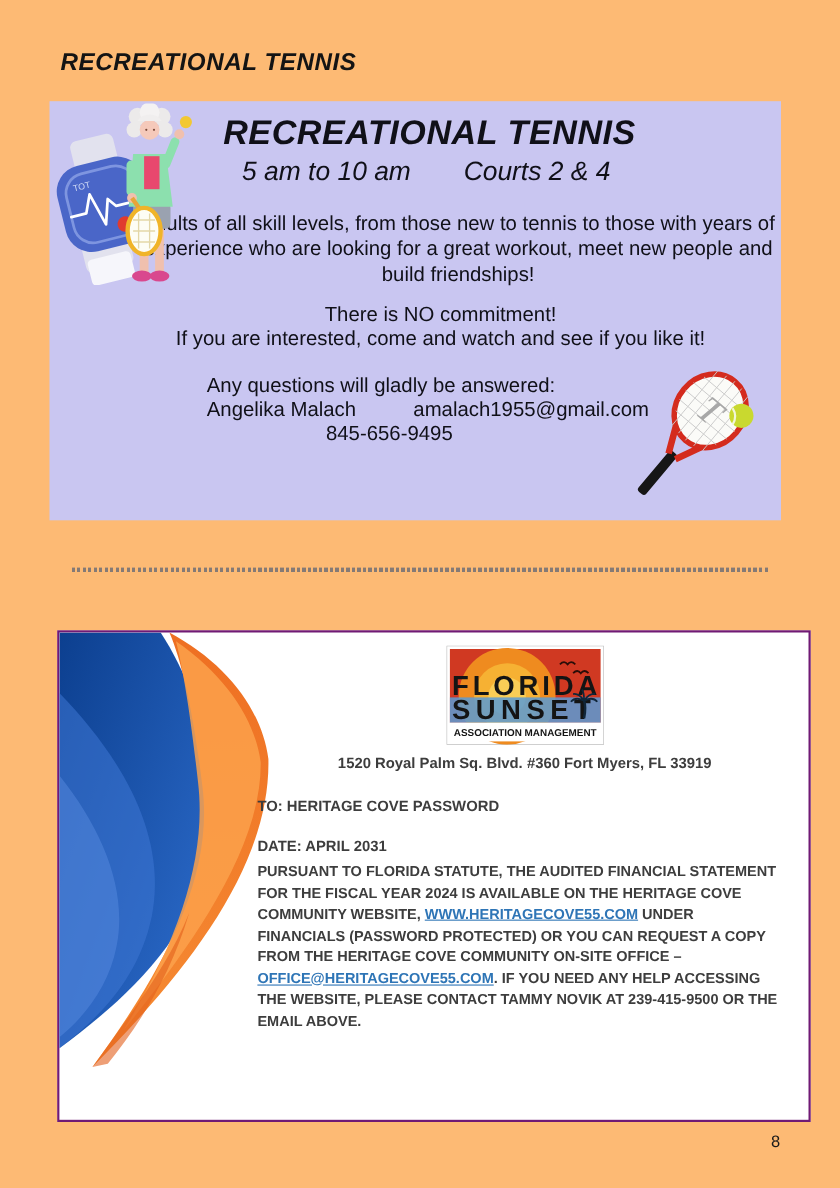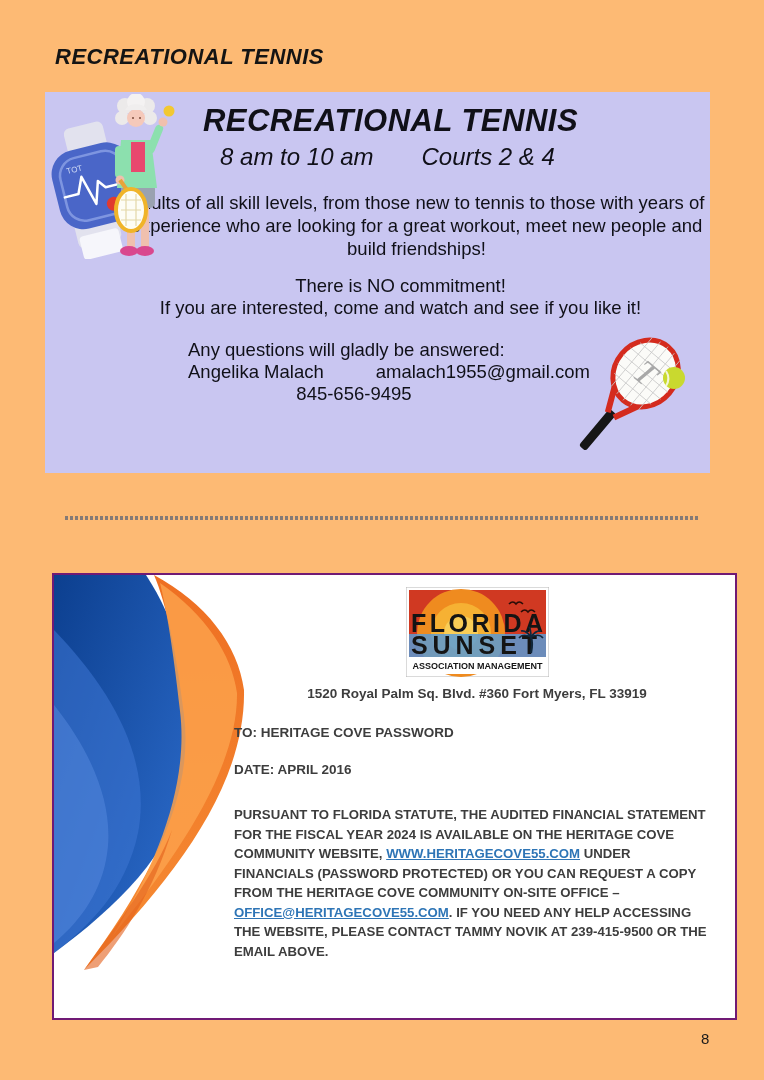--- a/index.html
+++ b/index.html
@@ -46,21 +46,21 @@
   .swoosh-wrap{position:absolute;left:0;top:0;width:196px;height:400px;}
   .letter-content{position:absolute;left:180px;top:0;width:486px;}
   .logo-wrap{width:143px;height:90px;margin:12px auto 0 auto;display:block;}
   .letter-address{
     margin-top:9px;text-align:center;font-size:13.5px;font-weight:600;color:#3d3d3d;
   }
   .letter-line{font-size:13.5px;font-weight:600;color:#3d3d3d;}
   .letter-to{margin-top:24px;}
   .letter-date{margin-top:22px;}
   .letter-body{
-    margin-top:28px;width:480px;font-size:13.2px;font-weight:600;color:#3d3d3d;line-height:19.5px;
+    margin-top:5px;width:480px;font-size:13.2px;font-weight:600;color:#3d3d3d;line-height:19.5px;
   }
   .body-link{color:#2e75b6;text-decoration:underline;cursor:pointer;}
   
   .page-number{position:absolute;left:701px;top:1030px;font-size:15px;color:#1a1a1a;}
 </style>
 </head>
 <body>
 
 <div class="page">
 
@@ -114,21 +114,21 @@
           <circle cx="89" cy="24" r="9" fill="#f5c9ba"></circle>
           <path d="M78,16 a12,10 0 0 1 22,0 z" fill="#f0eeee"></path>
           <circle cx="86" cy="24" r="1" fill="#7a4a3a"></circle>
           <circle cx="93" cy="24" r="1" fill="#7a4a3a"></circle>
         </g>
       </svg>
     </div>
 
     <div class="flyer-title">RECREATIONAL TENNIS</div>
 
-    <div class="flyer-sched"><span>8 am to 10 am</span><span class="sched-gap"></span><span>Courts 2 &amp; 4</span></div>
+    <div class="flyer-sched"><span>5 am to 10 am</span><span class="sched-gap"></span><span>Courts 2 &amp; 4</span></div>
 
     <div class="flyer-desc">Adults of all skill levels, from those new to tennis to those with years of experience who are looking for a great workout, meet new people and build friendships!</div>
 
     <div class="flyer-invite">
       <div>There is NO commitment!</div>
       <div>If you are interested, come and watch and see if you like it!</div>
     </div>
 
     <div class="flyer-contact">
       <div>Any questions will gladly be answered:</div>
@@ -208,21 +208,21 @@
           <path d="M125,50 q-8,-4 -12,1 M125,50 q8,-4 12,1 M125,50 q-5,-7 -10,-6 M125,50 q5,-7 10,-6 M125,50 q0,-8 -2,-10" stroke="#10263a" stroke-width="1.6" fill="none"></path>
         </g>
 
         <rect x="3" y="70" width="137" height="17" fill="#ffffff"></rect>
         <text x="71.5" y="82" text-anchor="middle" font-family="Liberation Sans, sans-serif" font-weight="bold" font-size="9" fill="#141414">ASSOCIATION MANAGEMENT</text>
       </svg>
 
       <div class="letter-address">1520 Royal Palm Sq. Blvd. #360 Fort Myers, FL 33919</div>
 
       <div class="letter-line letter-to">TO: HERITAGE COVE PASSWORD</div>
-      <div class="letter-line letter-date">DATE: APRIL 2016</div>
+      <div class="letter-line letter-date">DATE: APRIL 2031</div>
 
       <div class="letter-body"><span>PURSUANT TO FLORIDA STATUTE, THE AUDITED FINANCIAL STATEMENT FOR THE FISCAL YEAR 2024 IS AVAILABLE ON THE HERITAGE COVE COMMUNITY WEBSITE, </span><a class="body-link" href="#">WWW.HERITAGECOVE55.COM</a><span> UNDER FINANCIALS (PASSWORD PROTECTED) OR YOU CAN REQUEST A COPY FROM THE HERITAGE COVE COMMUNITY ON-SITE OFFICE – </span><a class="body-link" href="#">OFFICE@HERITAGECOVE55.COM</a><span>. IF YOU NEED ANY HELP ACCESSING THE WEBSITE, PLEASE CONTACT TAMMY NOVIK AT 239-415-9500 OR THE EMAIL ABOVE.</span></div>
     </div>
   </div>
 
   <div class="page-number">8</div>
 
 </div>
 
 </body></html>

